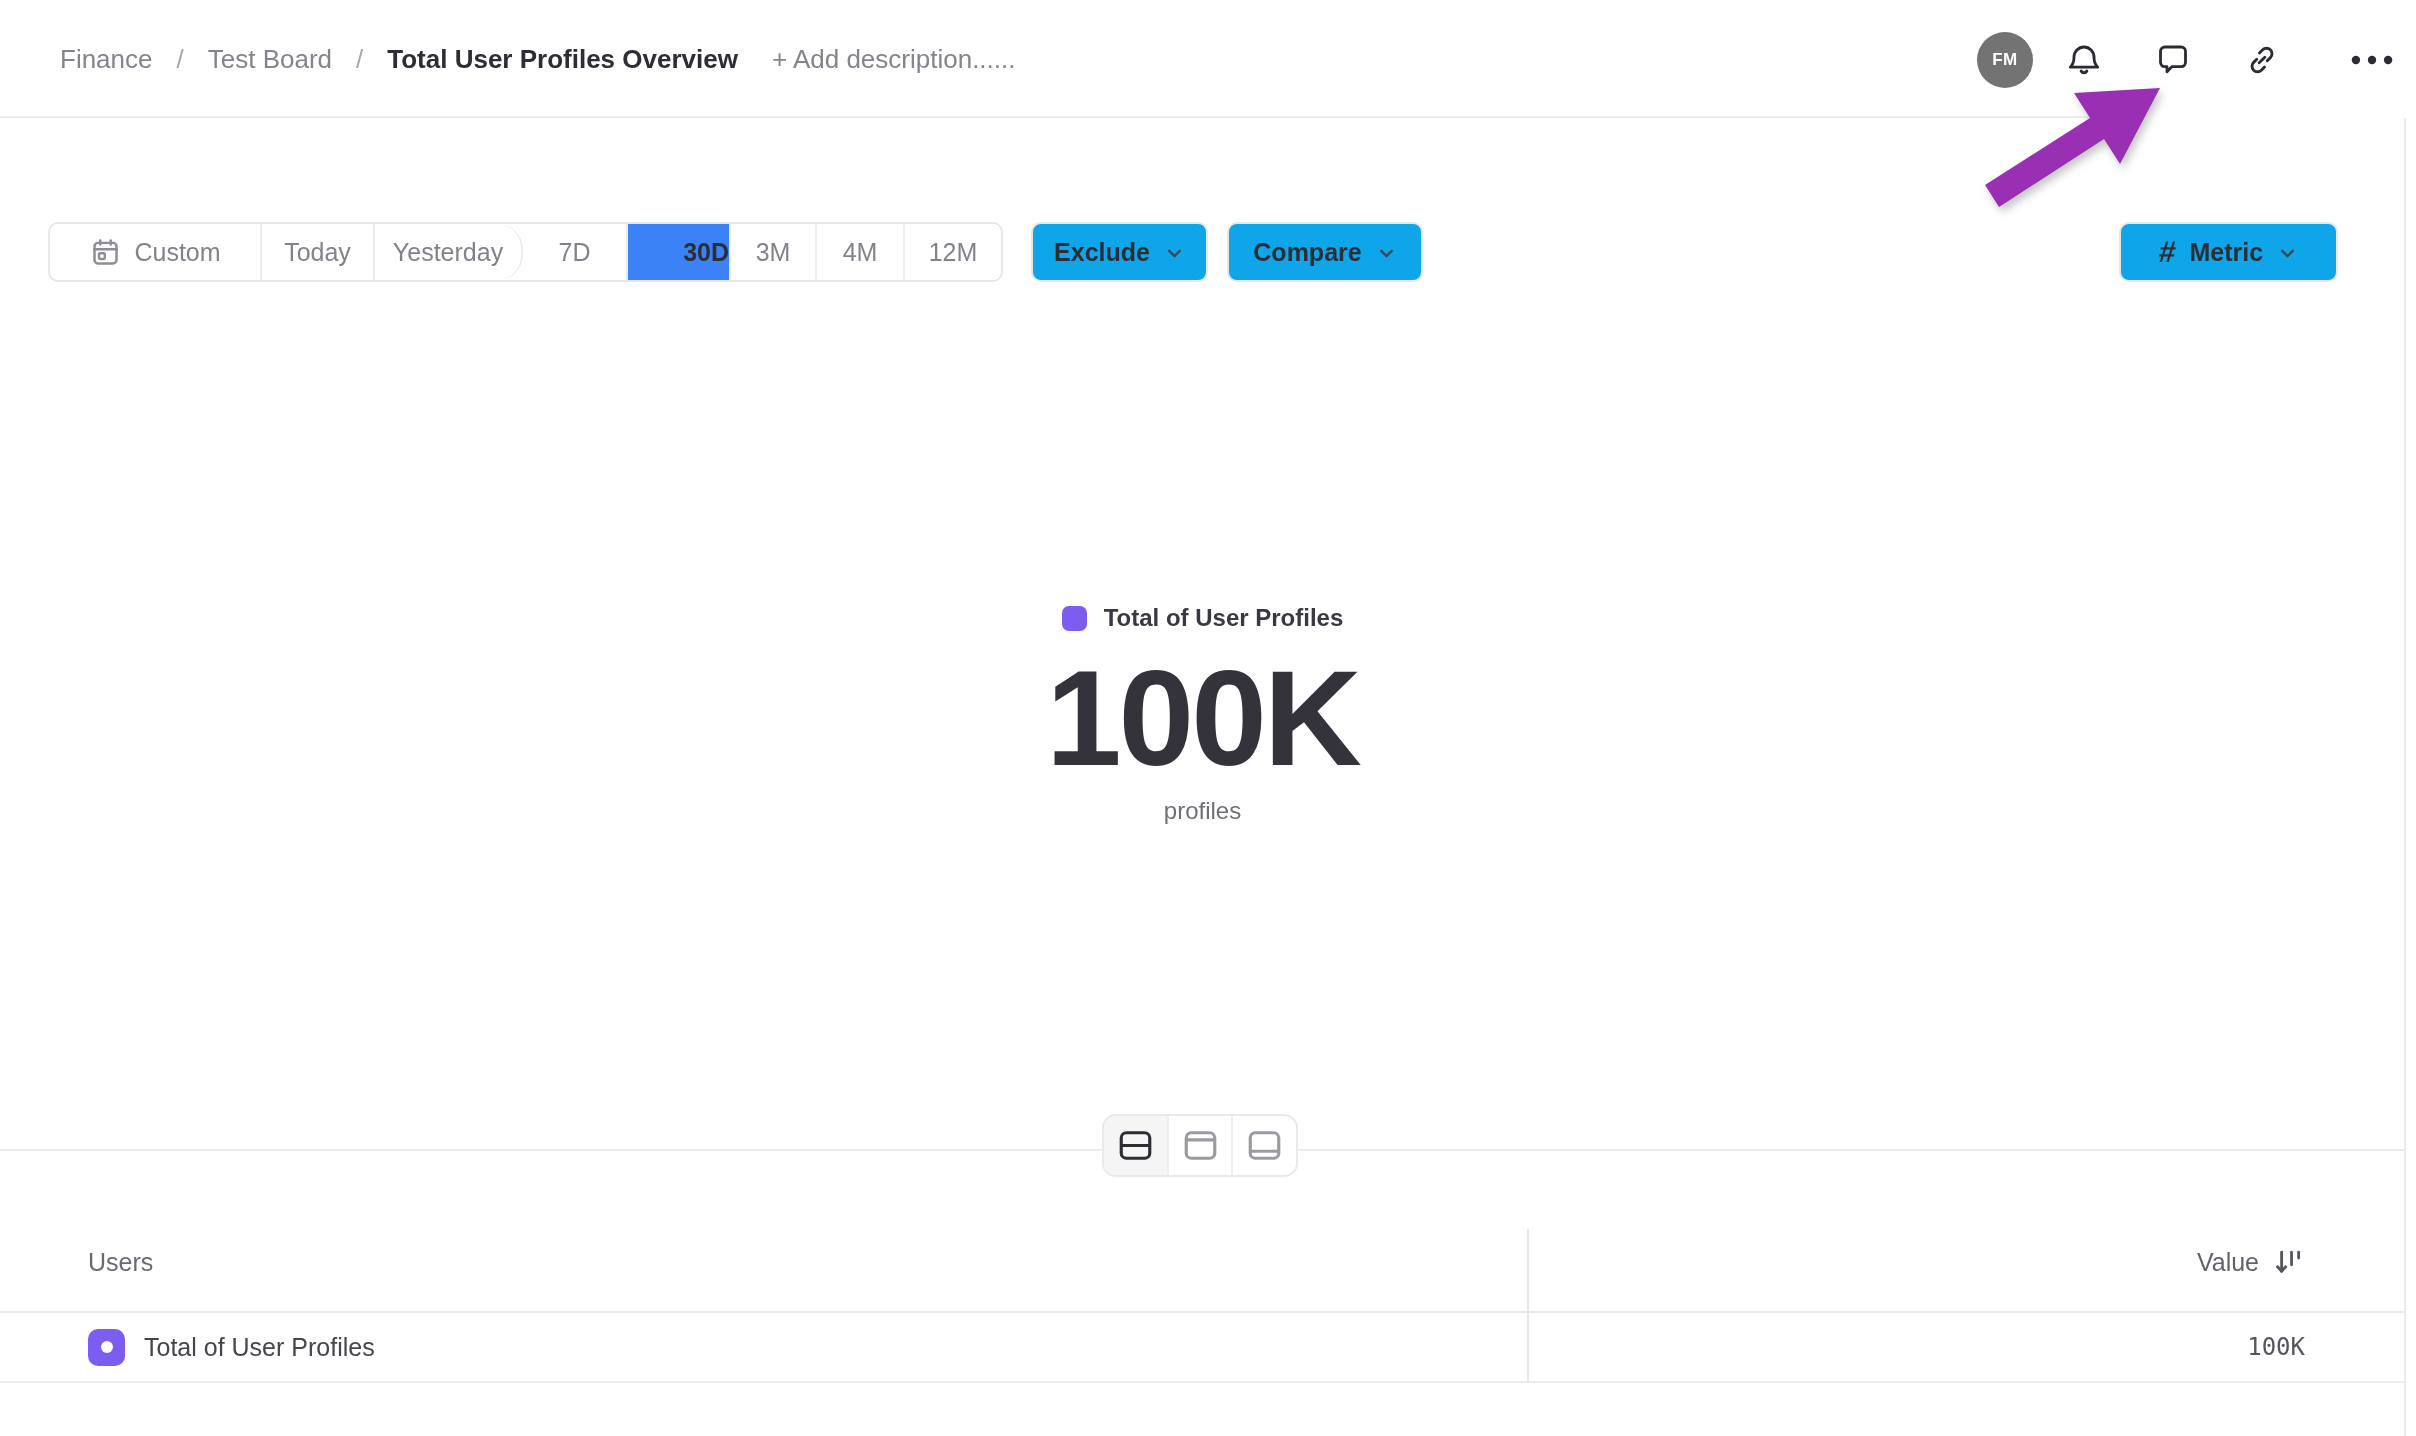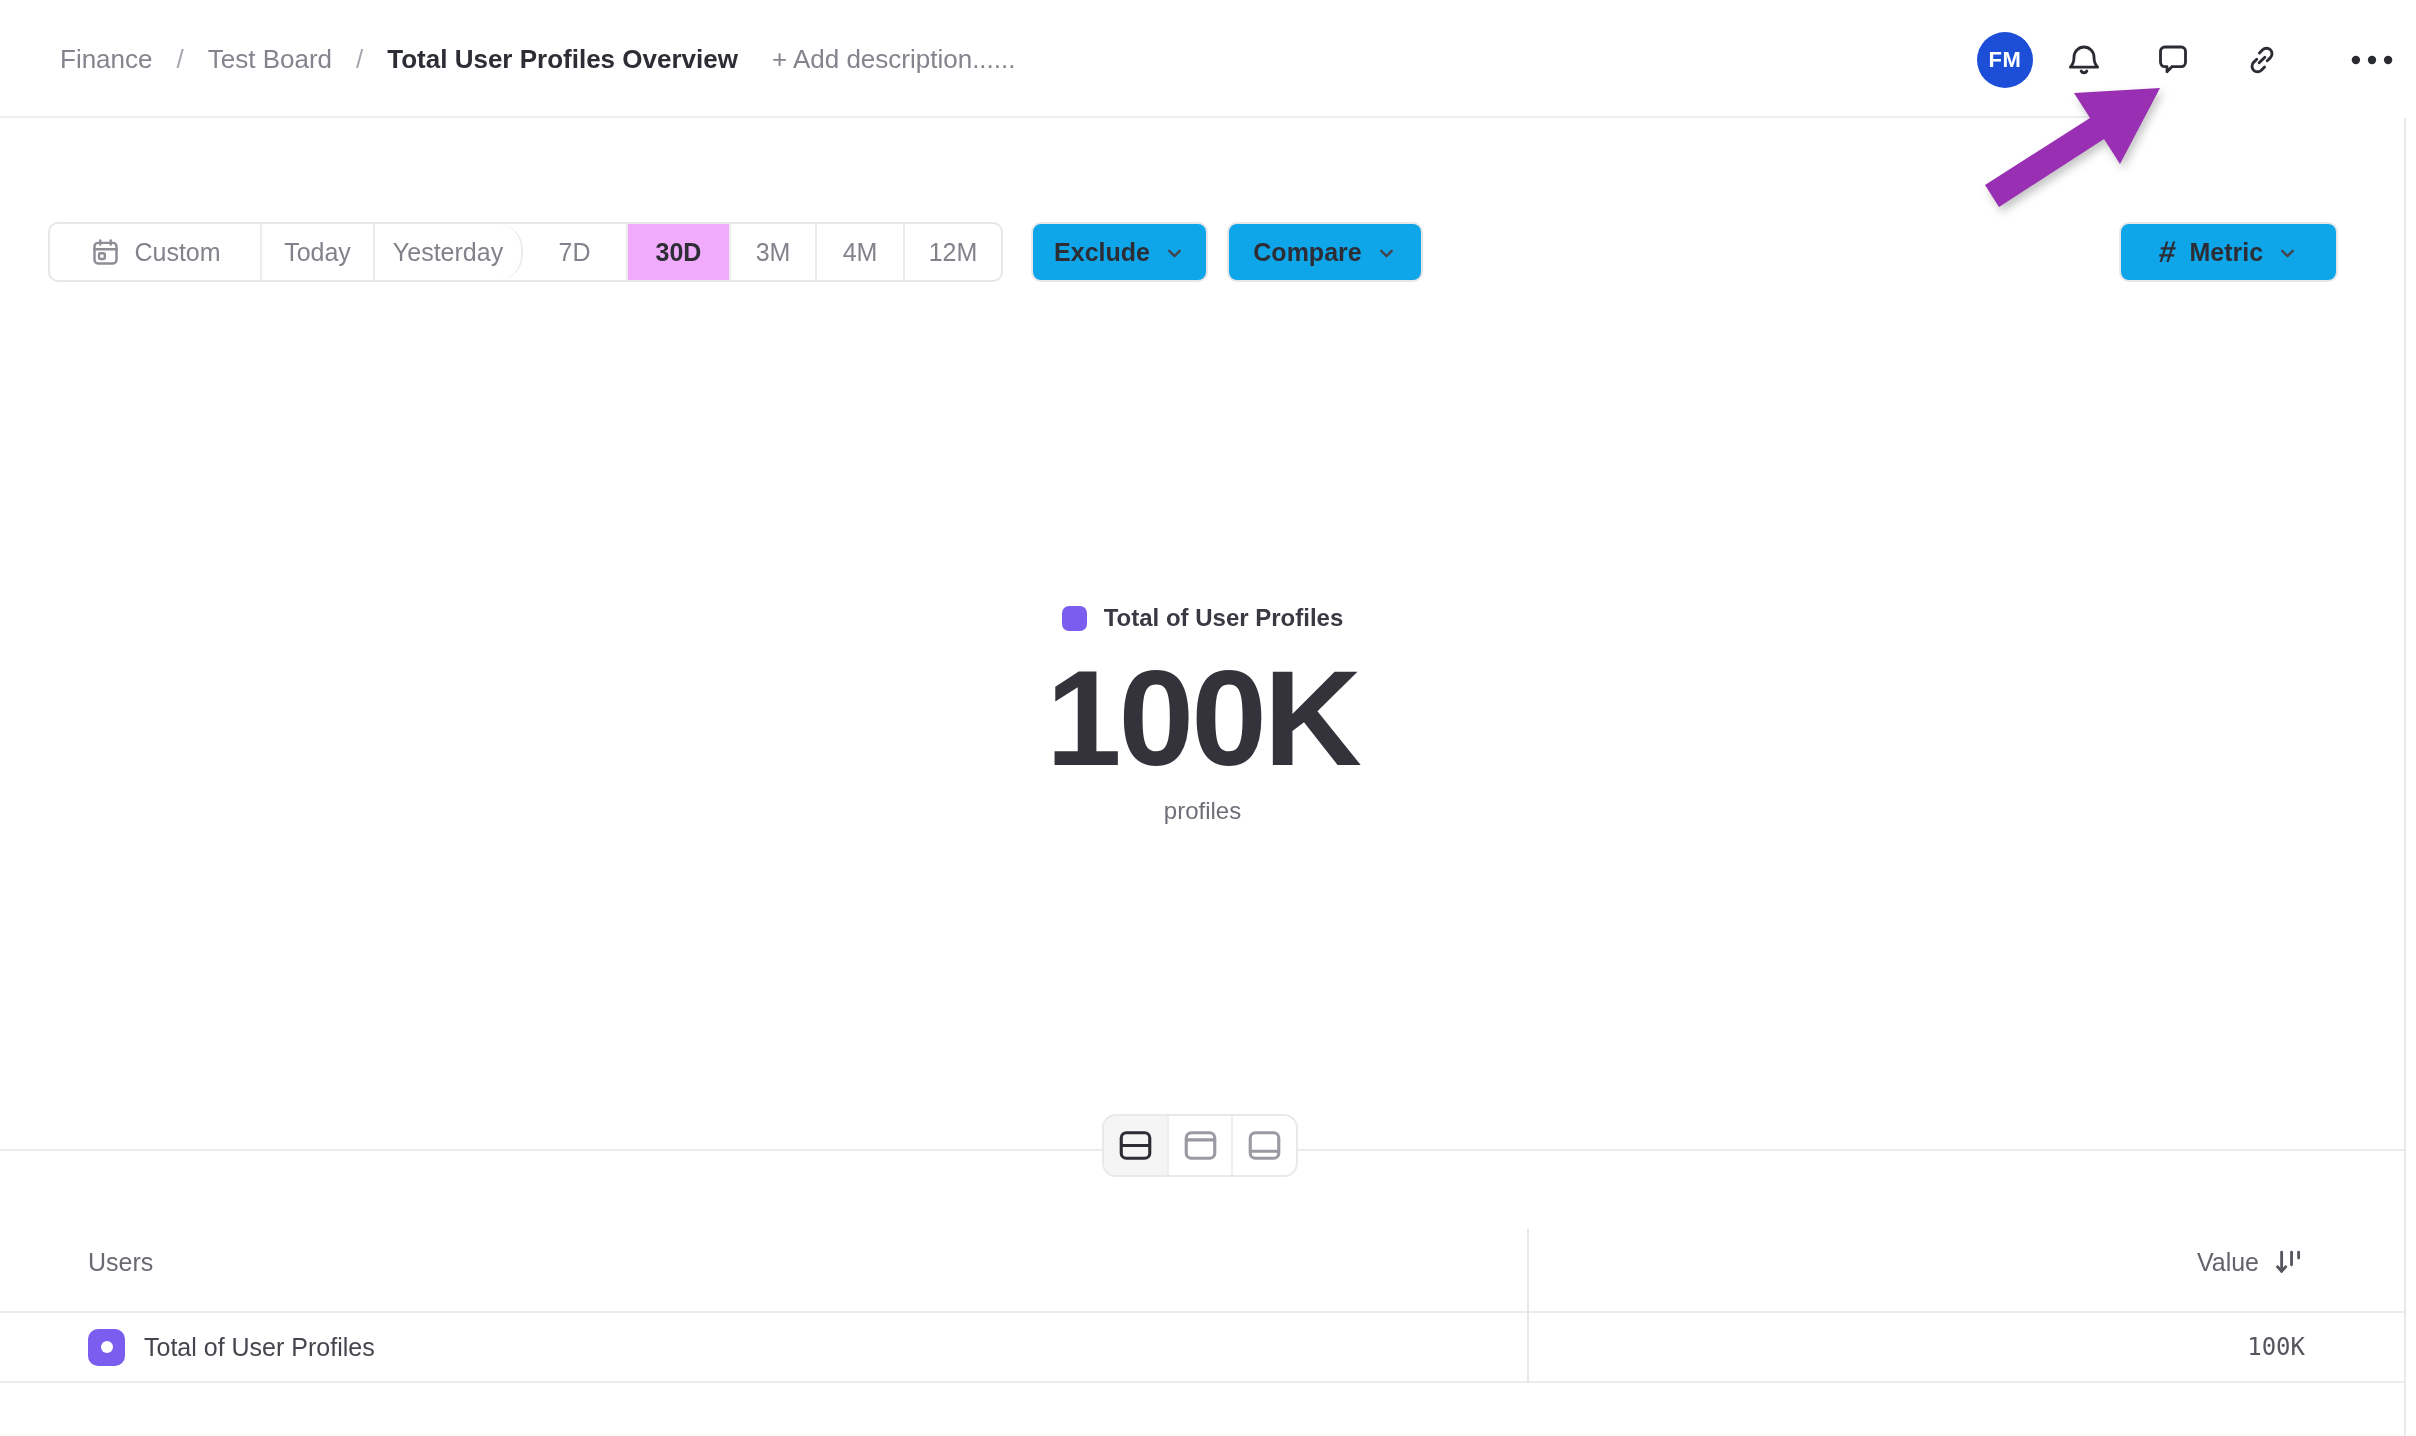--- a/index.html
+++ b/index.html
@@ -11,33 +11,33 @@
   .topbar { position:absolute; top:0; left:0; width:2124px; height:118px; background:#fff;
             border-bottom:2px solid #ededf0; }
   .breadcrumb { position:absolute; left:60px; top:0; height:118px; display:flex; align-items:center;
                 gap:24px; font-size:26px; white-space:nowrap; }
   .crumb-muted { color:#84848d; }
   .crumb-sep { color:#a6a6ae; }
   .crumb-current { color:#2d2d35; font-weight:700; }
   .add-desc { color:#84848d; font-size:26px; margin-left:10px; }
 
   .avatar { position:absolute; left:1977px; top:32px; width:56px; height:56px; border-radius:50%;
-            background:#1d4ed8; color:#fff; font-weight:700; font-size:22px;
+            background:#737373; color:#fff; font-weight:700; font-size:17px;
             display:flex; align-items:center; justify-content:center; letter-spacing:.5px; }
   .icon-btn { position:absolute; top:37px; width:46px; height:46px; display:flex; align-items:center;
               justify-content:center; color:#2b2b33; }
   .icon-btn svg { display:block; }
 
   
   .date-control { position:absolute; left:48px; top:222px; height:60px; display:flex;
                   border:2px solid #e7e7ea; border-radius:10px; overflow:hidden; background:#fff; }
   .date-seg { display:flex; align-items:center; justify-content:center; gap:12px; font-size:25px;
               color:#82828b; border-right:2px solid #ececef; height:100%; }
   .date-seg:last-child { border-right:none; }
-  .date-seg.selected { background:#f0abfc; color:#2d2d35; font-weight:700; }
+  .date-seg.selected { background:#3b82f6; color:#2d2d35; font-weight:700;justify-content:flex-end; }
   .date-seg .cal { color:#8d8d95; }
 
   .btn { position:absolute; top:222px; height:60px; border:2px solid #e7e7ea; border-radius:10px;
          background:#0ea5e9; display:flex; align-items:center; justify-content:center; gap:14px;
          font-size:25px; font-weight:700; color:#2d2d35; }
   .btn .chev { color:#45454d; margin-top:3px; }
   .hash-glyph { font-size:30px; font-weight:700; color:#2d2d35; transform:skewX(-6deg); }
 
   
   .legend-row { position:absolute; left:0; top:600px; width:2405px; height:36px; display:flex;

